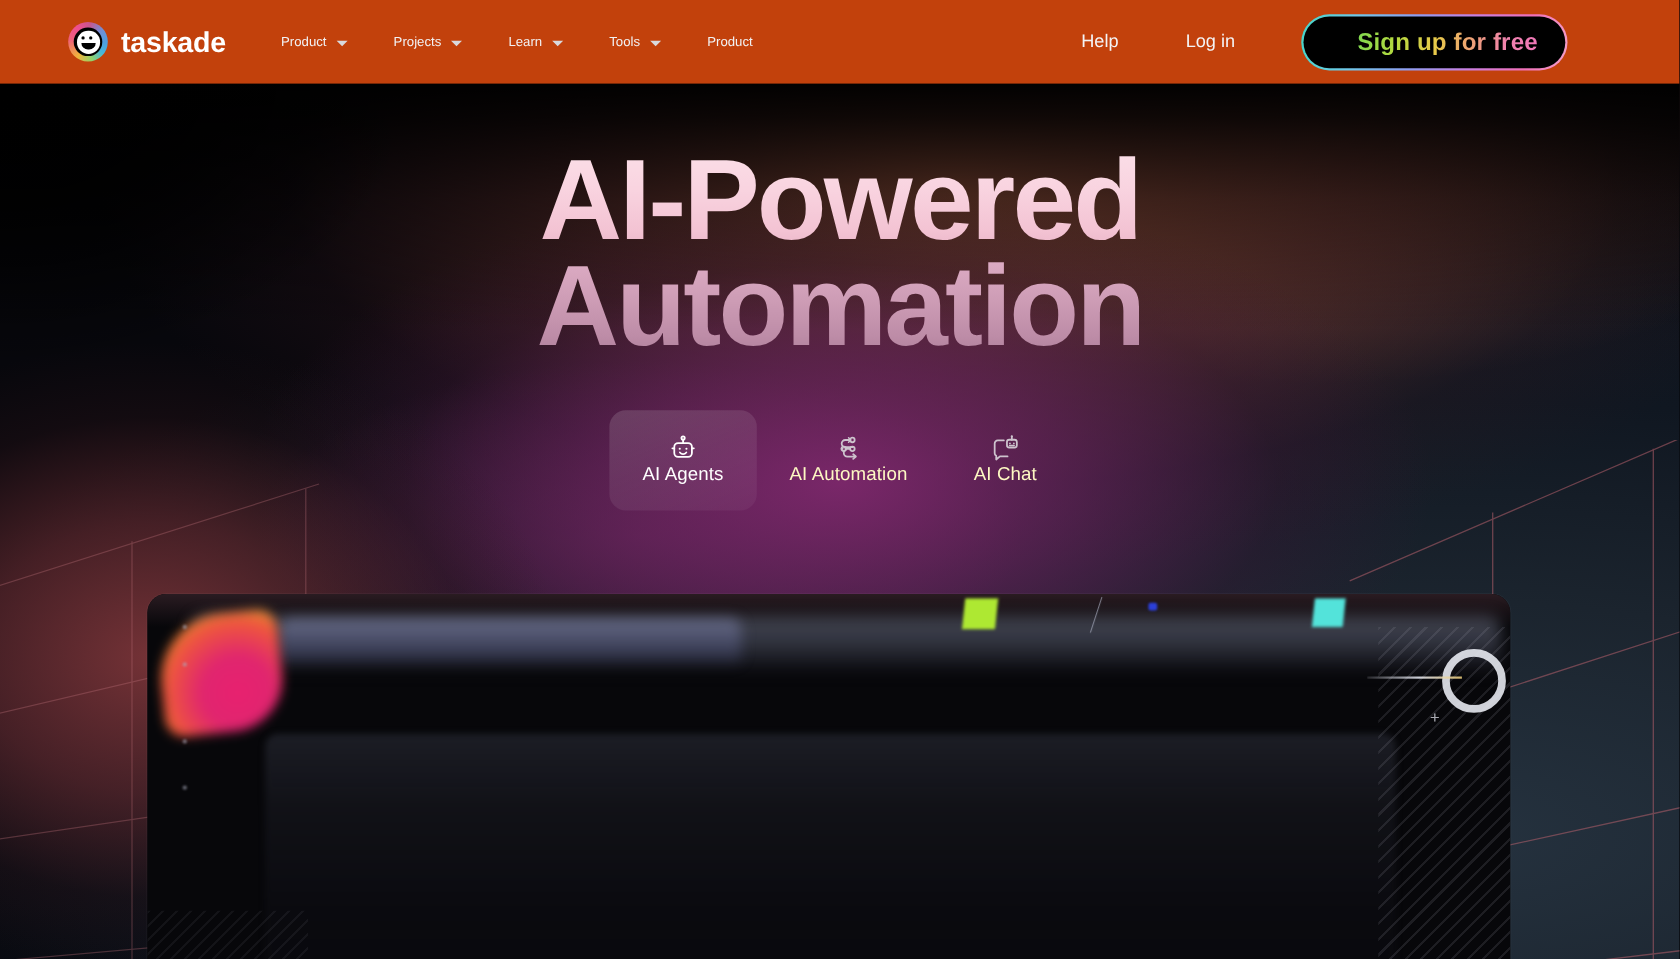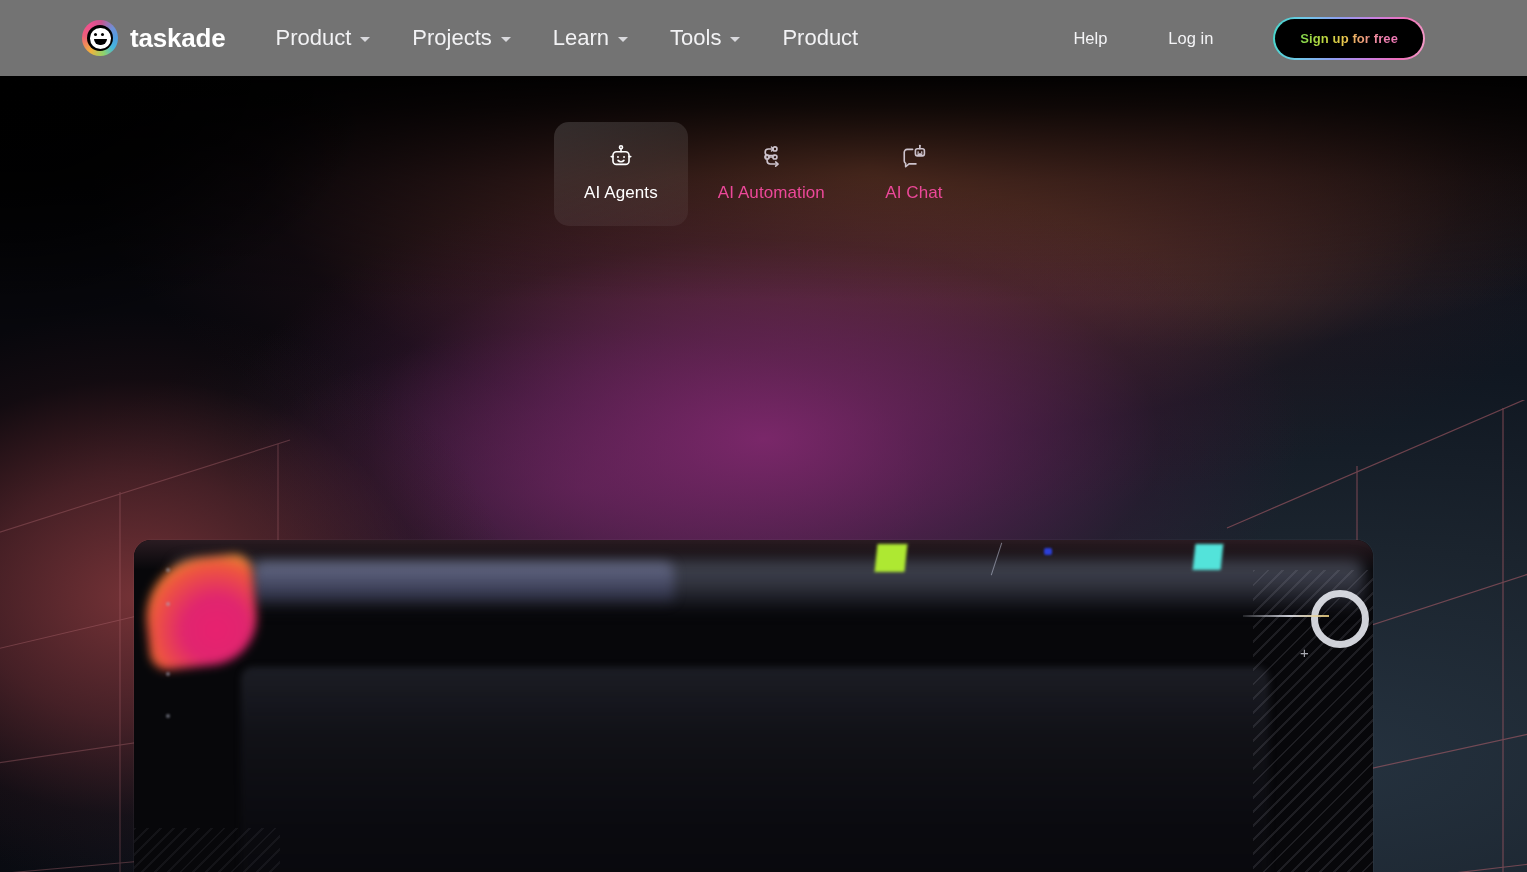--- a/index.html
+++ b/index.html
@@ -66,23 +66,23 @@
     opacity:.55;
   }
   .grid-right {
     position:absolute; right:-10px; top:400px; width:330px; height:480px;
     opacity:.75;
   }
 
   
   .navbar {
     position:absolute; left:0; top:0; width:100%; height:76px;
-    background:#737373;
+    background:#c2410c;
     display:flex; align-items:center;
-    padding:0 102px 0 82px;
+    padding:0 102px 0 62px;
     z-index:40;
     text-align:right;
   }
   .brand { display:flex; align-items:center; gap:12px; margin-right:34px; }
   .logo-ring {
     width:36px; height:36px; border-radius:50%;
     background:conic-gradient(from 215deg,
         #f2b23c 0deg, #ef5f7a 62deg, #ef4f8f 108deg,
         #c8558f 150deg, #6f8fd6 196deg, #4e9fe0 238deg,
         #46b6dd 272deg, #8fd46b 312deg, #f2b23c 360deg);
@@ -108,21 +108,21 @@
     content:""; position:absolute; left:4px; top:11.5px;
     width:13px; height:6px; border-radius:0 0 8px 8px; background:#000;
   }
   .brand-word {
     color:#fff; font-size:26px; font-weight:700; letter-spacing:-0.2px;
   }
 
   .nav-links { display:flex; align-items:center; gap:0; }
   .nav-item {
     display:flex; align-items:center; gap:9px;
-    color:#f2f2f4; font-size:22px; font-weight:400;
+    color:#f2f2f4; font-size:12px; font-weight:400;
     padding:8px 21px; cursor:pointer; white-space:nowrap;
   }
   .nav-item:first-child { padding-left:16px; }
   .chev {
     width:0; height:0;
     border-left:5px solid transparent; border-right:5px solid transparent;
     border-top:5.5px solid #d9d9dd; display:inline-block;
     margin-top:2px;
   }
   .nav-right { margin-left:auto; display:flex; align-items:center; gap:11px; }
@@ -132,25 +132,26 @@
   }
   .signup-wrap {
     margin-left:24px;
     padding:2px; border-radius:999px;
     background:linear-gradient(100deg,#44d7c8 0%,#6fc8e8 20%,#8e9df0 42%,#c97fe0 64%,#ef6fb8 84%,#f2a0c8 100%);
     display:inline-block; cursor:pointer;
   }
   .signup-btn {
     background:#000; border-radius:999px;
     padding:11px 26px 12px;
-    font-size:13px; font-weight:700; letter-spacing:0.1px;
+    font-size:22px; font-weight:700; letter-spacing:0.1px;
     background-image:linear-gradient(95deg,#7fd84f 0%,#b6da3f 22%,#e8c94a 44%,#ee9f78 64%,#f083ad 82%,#ef76b8 100%);
     -webkit-background-clip:text; background-clip:text;
     -webkit-text-fill-color:transparent; color:transparent;
     white-space:nowrap;
+    margin-left:24px;
   }
   .signup-inner {
     background:#000; border-radius:999px; padding:10px 25px 11px;
   }
 
   
   .hero {
     position:absolute; left:0; top:76px; width:100%;
     z-index:20;
     display:flex; flex-direction:column; align-items:center;
@@ -176,33 +177,32 @@
     -webkit-text-fill-color:transparent; color:transparent;
   }
 
   
   .tabs {
     margin-top:46px;
     display:flex; align-items:flex-start; gap:0;
   }
   .tab {
     display:flex; flex-direction:column; align-items:center;
-    gap:13px;
     padding:22px 30px 23px;
     border-radius:15px;
     cursor:pointer;
     min-width:118px;
   }
   .tab.active {
     background:linear-gradient(160deg, rgba(255,255,255,0.145) 0%, rgba(255,255,255,0.085) 48%, rgba(255,255,255,0.045) 100%);
   }
   .tab-icon { width:26px; height:26px; display:block; }
   .tab-icon svg { display:block; }
   .tab-label {
-    font-size:17px; color:#ec4899; letter-spacing:0.1px; white-space:nowrap;
+    font-size:17px; color:#fef9c3; letter-spacing:0.1px; white-space:nowrap;
   }
   .tab.active .tab-label { color:#fff; font-weight:500; }
 
   
   .videocard {
     position:absolute; left:134px; top:540px;
     width:1239px; height:398px;
     border-radius:17px;
     overflow:hidden;
     background:#08080b;
@@ -359,20 +359,24 @@
       <div class="nav-plain">Log in</div>
       <div class="signup-wrap">
         <div class="signup-inner">
           <span class="signup-btn" style="padding:0;background-color:transparent;">Sign up for free</span>
         </div>
       </div>
     </div>
   </nav>
 
   <div class="hero">
+    <h1 class="hero-title">
+      <span class="hero-line1">AI-Powered</span>
+      <span class="hero-line2">Automation</span>
+    </h1>
 
     <div class="tabs">
 
       <div class="tab active">
         <span class="tab-icon">
           <svg width="26" height="26" viewBox="0 0 24 24" fill="none" stroke="#ffffff" stroke-width="1.5" stroke-linecap="round" stroke-linejoin="round">
             <circle cx="12" cy="3" r="1.4"></circle>
             <line x1="12" y1="4.4" x2="12" y2="7.2"></line>
             <rect x="4.6" y="7.2" width="14.8" height="11.6" rx="3.2"></rect>
             <line x1="3" y1="11.6" x2="4.6" y2="11.6"></line>

